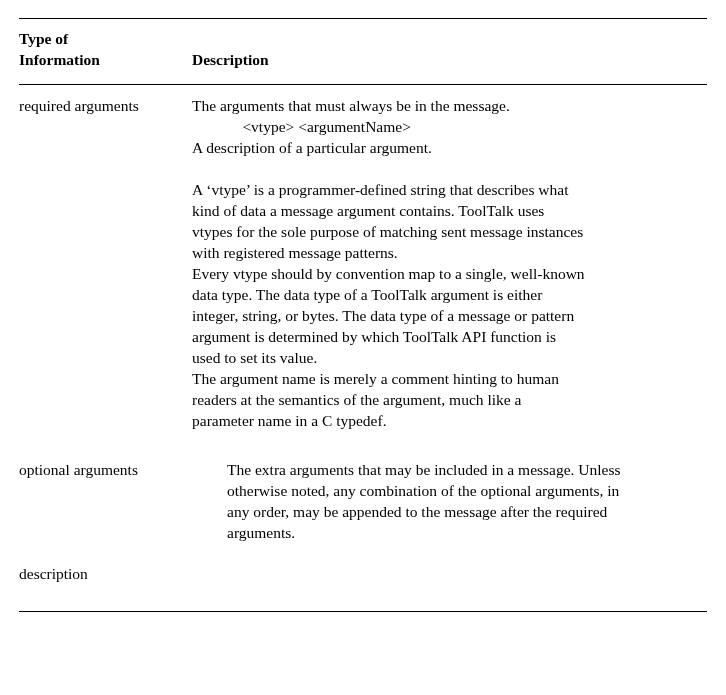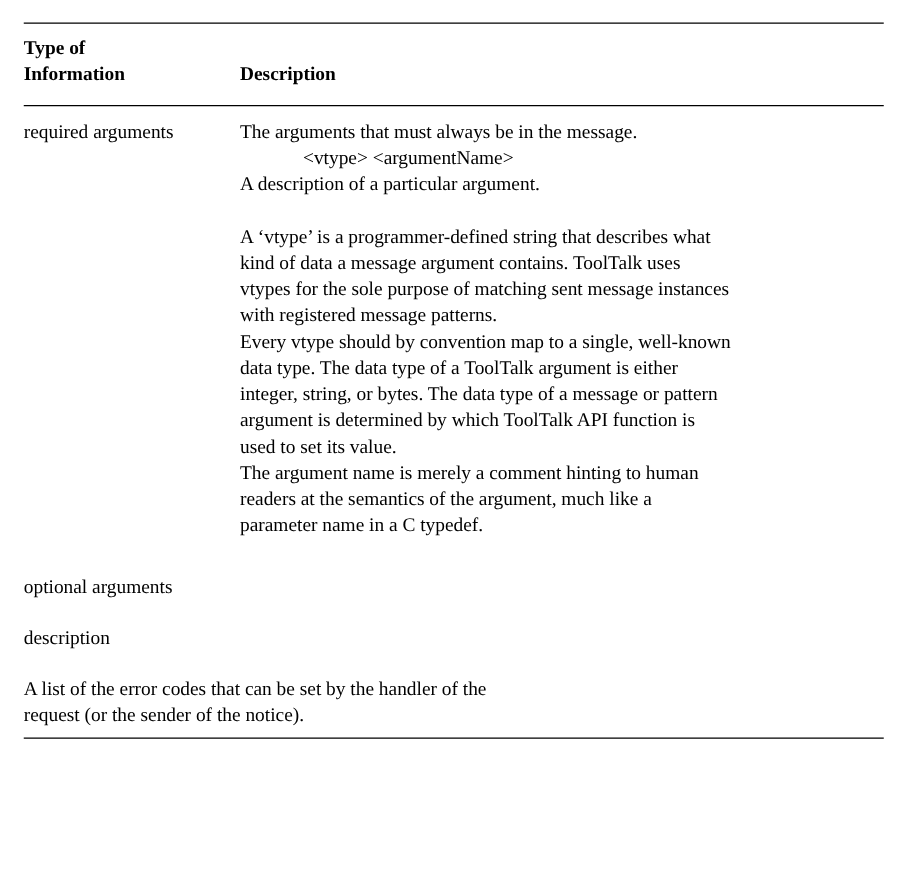--- a/index.html
+++ b/index.html
@@ -90,29 +90,31 @@
 integer, string, or bytes. The data type of a message or pattern
 argument is determined by which ToolTalk API function is
 used to set its value.
 The argument name is merely a comment hinting to human
 readers at the semantics of the argument, much like a
 parameter name in a C typedef.</div>
       </div>
 
       <div class="table-row gap-md">
         <div class="col-label">optional arguments</div>
+        <div class="col-desc">The extra arguments that may be included in a message. Unless
+otherwise noted, any combination of the optional arguments, in
+any order, may be appended to the message after the required
+arguments.</div>
       </div>
 
       <div class="table-row gap-md">
         <div class="col-label">description</div>
       </div>
 
       <div class="table-row">
-        <div class="col-desc">A list of the error codes that can be set by the handler of the
-request (or the sender of the notice).</div>
       </div>
 
     </div>
 
     <div class="rule"></div>
 
   </div>
 </div>
 
 </body></html>

